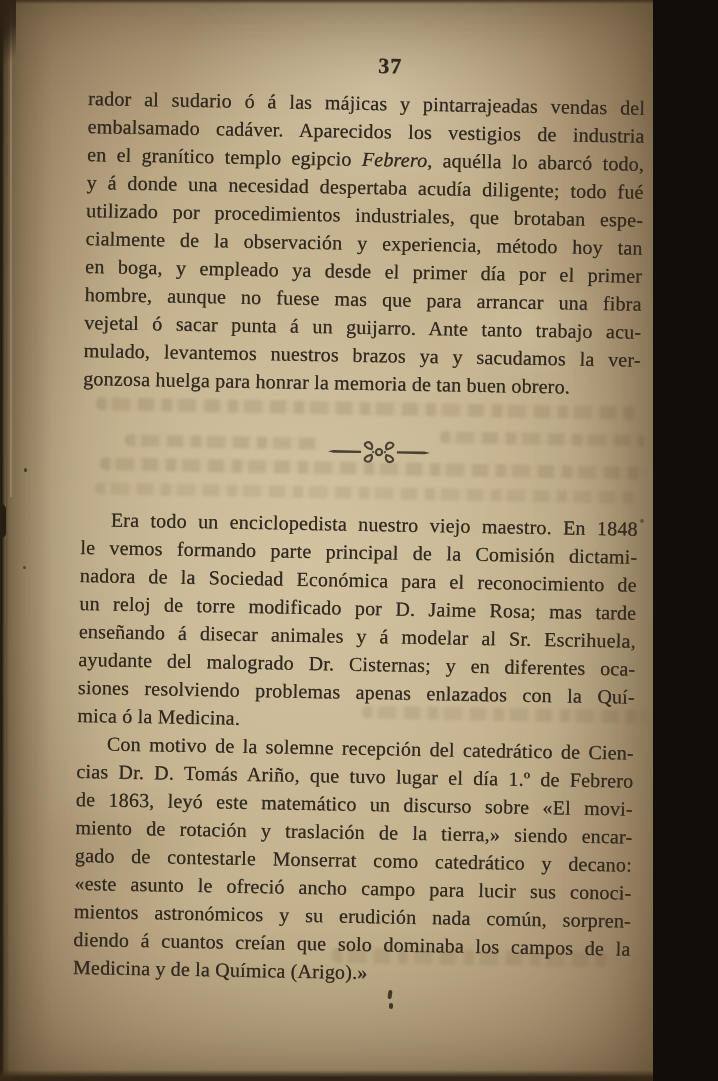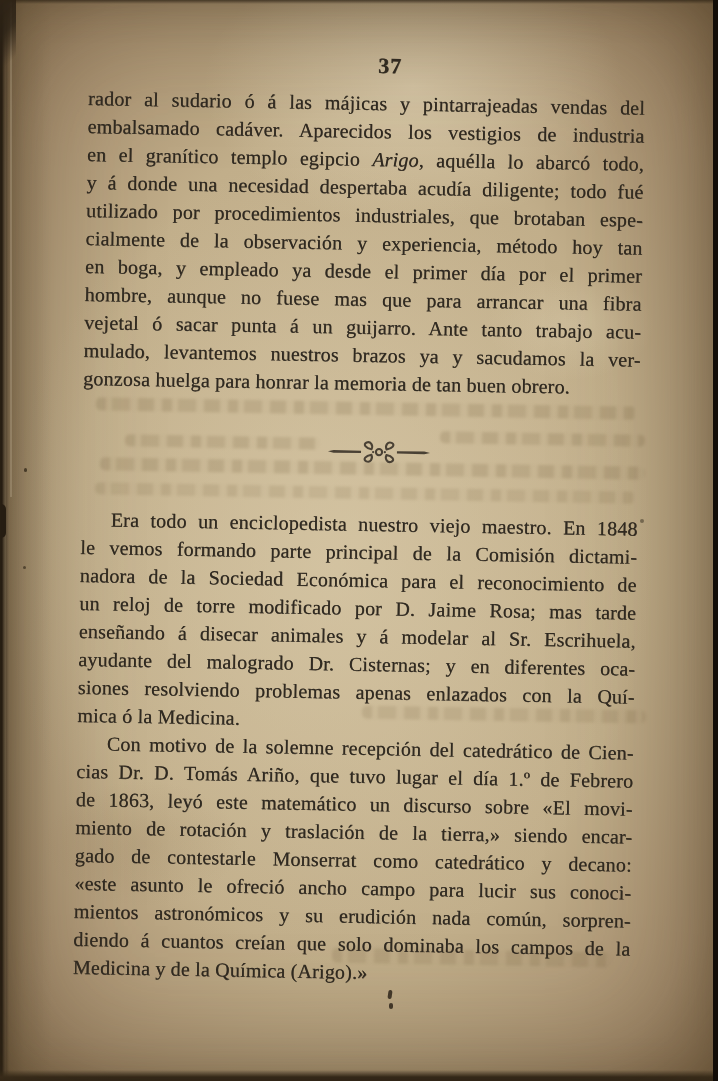--- a/index.html
+++ b/index.html
@@ -1,17 +1,17 @@
 <!DOCTYPE html>
 <html><head>
 <meta charset="utf-8">
 <style>
   html,body{margin:0;padding:0;background:#120d08;}
   .scan{
-    position:relative;width:713px;height:1081px;overflow:hidden;
+    position:relative;width:653px;height:1081px;overflow:hidden;
     font-family:"Liberation Serif","DejaVu Serif",serif;
   }
   
   .page-surface{
     position:absolute;inset:0;
     background:
       radial-gradient(300px 200px at 58% 8%,  rgba(232,219,190,.55), transparent 70%),
       radial-gradient(140px 90px  at 20% 78%, rgba(140,115,82,.18),  transparent 70%),
       radial-gradient(120px 80px  at 80% 30%, rgba(235,224,196,.25), transparent 70%),
       radial-gradient(420px 520px at 46% 52%, rgba(216,201,168,.60), transparent 78%),
@@ -81,21 +81,21 @@
     <div class="ghost" style="left:362px;top:708px;width:284px;opacity:.26;"></div>
     <div class="ghost" style="left:332px;top:950px;width:280px;height:15px;opacity:.28;"></div>
   </div>
 
   <div class="text-block">
     <div class="pageno">37</div>
 
     <div class="para">
         <div class="tline">rador al sudario ó á las májicas y pintarrajeadas vendas del</div>
         <div class="tline">embalsamado cadáver. Aparecidos los vestigios de industria</div>
-        <div class="tline">en el granítico templo egipcio <i>Arigo</i>, aquélla lo abarcó todo,</div>
+        <div class="tline">en el granítico templo egipcio <i>Febrero</i>, aquélla lo abarcó todo,</div>
         <div class="tline">y á donde una necesidad despertaba acudía diligente; todo fué</div>
         <div class="tline">utilizado por procedimientos industriales, que brotaban espe-</div>
         <div class="tline">cialmente de la observación y experiencia, método hoy tan</div>
         <div class="tline">en boga, y empleado ya desde el primer día por el primer</div>
         <div class="tline">hombre, aunque no fuese mas que para arrancar una fibra</div>
         <div class="tline">vejetal ó sacar punta á un guijarro. Ante tanto trabajo acu-</div>
         <div class="tline">mulado, levantemos nuestros brazos ya y sacudamos la ver-</div>
         <div class="tline last">gonzosa huelga para honrar la memoria de tan buen obrero.</div>
       </div>
 

